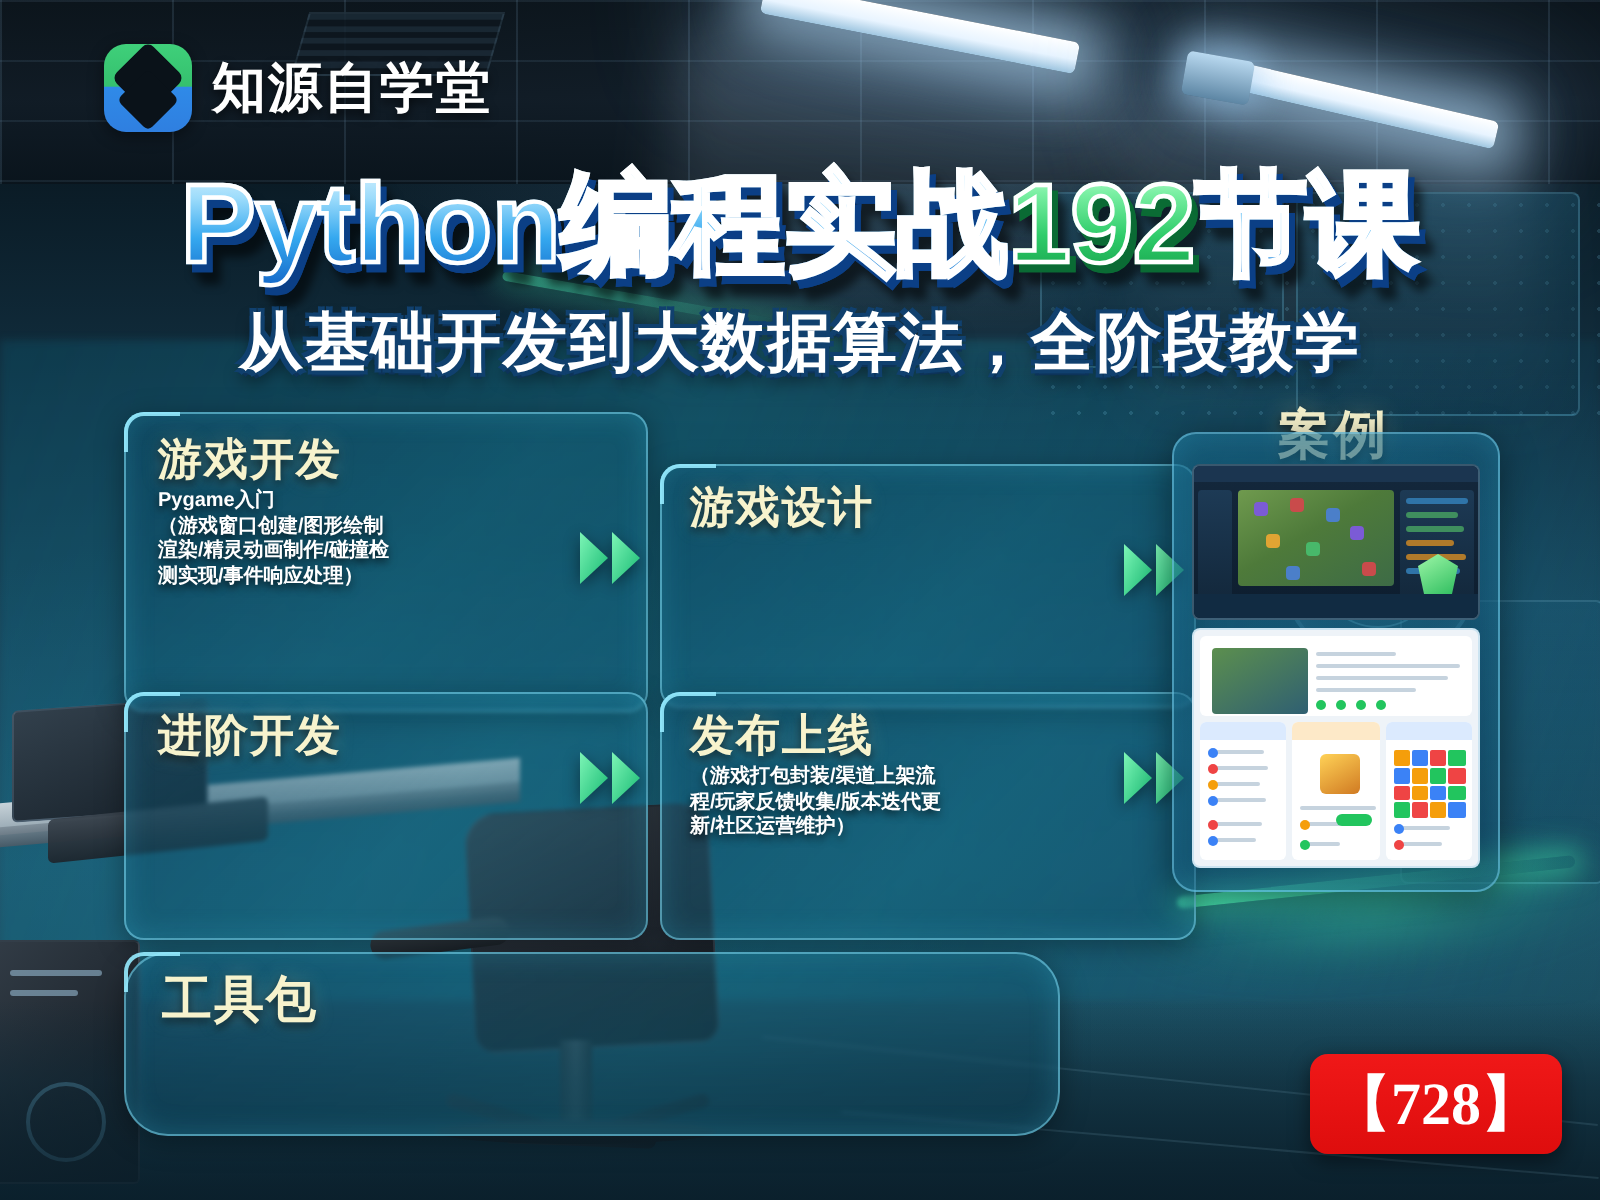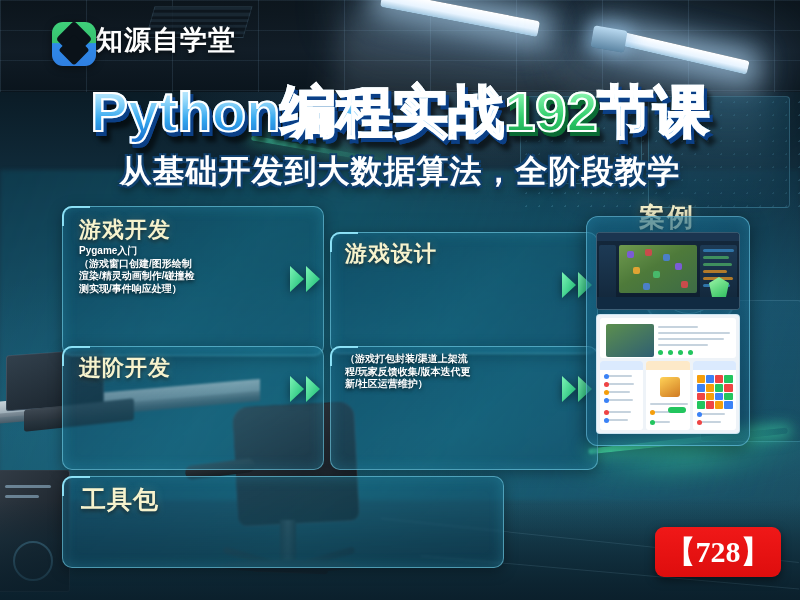--- a/index.html
+++ b/index.html
@@ -95,21 +95,21 @@
     filter:blur(6px);transform:rotate(-6deg);}
   .greenbar{position:absolute;left:588px;top:438px;width:200px;height:6px;border-radius:3px;
     background:linear-gradient(90deg,rgba(80,255,190,.9),rgba(40,190,150,.2));transform:rotate(-6deg);
     box-shadow:0 0 14px 4px rgba(70,235,175,.5);}
   .greenbar2{top:150px;left:250px;width:170px;height:5px;transform:rotate(10deg);opacity:.55;}
   .teal-sweep{position:absolute;left:0;top:170px;width:800px;height:330px;
     background:linear-gradient(110deg,rgba(12,120,150,.20) 0%,rgba(18,150,175,.30) 40%,rgba(12,110,145,.18) 75%,rgba(0,0,0,0) 100%);
     filter:blur(2px);}
 
   
-  .logo-row{position:absolute;left:52px;top:22px;display:flex;align-items:flex-start;font-family:Liberation Mono, monospace;}
+  .logo-row{position:absolute;left:52px;top:22px;display:flex;align-items:center;gap:10px;font-family:Liberation Mono, monospace;}
   .logo-mark{width:44px;height:44px;border-radius:11px;overflow:hidden;position:relative;
     background:linear-gradient(180deg,#3fd07a 0%,#35c06e 48%,#2f8ae8 49%,#2f7fe0 100%);
     box-shadow:0 2px 8px rgba(0,0,0,.45);}
   .logo-mark .notch{position:absolute;left:50%;top:4px;width:26px;height:26px;margin-left:-13px;
     background:#0a1219;transform:rotate(45deg);border-radius:4px;}
   .logo-mark .vtop{position:absolute;left:50%;top:17px;width:22px;height:22px;margin-left:-11px;
     background:#0a1219;transform:rotate(45deg);border-radius:3px;}
   .logo-text{font-size:27px;font-weight:bold;color:#ffffff;letter-spacing:1px;
     text-shadow:0 2px 5px rgba(0,0,0,.65);}
 
@@ -145,21 +145,21 @@
     border-top:2px solid rgba(150,235,255,.9);border-left:2px solid rgba(150,235,255,.9);
     border-radius:10px 0 0 0;}
   .card-h{font-size:22px;font-weight:bold;color:#f7f3cd;letter-spacing:1px;
     text-shadow:0 2px 4px rgba(0,0,0,.6),0 0 10px rgba(240,235,180,.25);}
   .card-b{font-size:10px;font-weight:bold;color:#ffffff;line-height:1.26;
     text-shadow:0 2px 4px rgba(0,0,0,.7);}
   #card-dev{left:62px;top:206px;width:232px;height:130px;padding:8px 12px 10px 16px;}
   #card-design{left:330px;top:232px;width:240px;height:104px;padding:6px 12px 10px 14px;}
   #card-adv{left:62px;top:346px;width:232px;height:106px;padding:6px 12px 10px 16px;}
   #card-pub{left:330px;top:346px;width:240px;height:106px;padding:6px 12px 10px 14px;}
-  #card-kit{left:62px;top:476px;width:420px;height:76px;padding:6px 2px 8px 18px;}
+  #card-kit{left:62px;top:476px;width:420px;height:76px;padding:6px 28px 8px 18px;border-radius:22px;}
   #card-kit .card-h{font-size:25px;}
   #card-kit .card-b{font-size:17px;}
 
   
   .arrow{position:absolute;width:40px;height:34px;}
   .arrow svg{display:block;filter:drop-shadow(0 2px 4px rgba(0,0,0,.45));}
   #arrow-1{left:288px;top:262px;}
   #arrow-2{left:560px;top:268px;}
   #arrow-3{left:288px;top:372px;}
   #arrow-4{left:560px;top:372px;}
@@ -290,20 +290,21 @@
     <div class="card-h">游戏设计</div>
   </div>
 
   <div class="card" id="card-adv">
     <div class="corner"></div>
     <div class="card-h">进阶开发</div>
   </div>
 
   <div class="card" id="card-pub">
     <div class="corner"></div>
+    <div class="card-h">发布上线</div>
     <div class="card-b" style="white-space:pre-line;">（游戏打包封装/渠道上架流
 程/玩家反馈收集/版本迭代更
 新/社区运营维护）</div>
   </div>
 
   <div class="card" id="card-kit">
     <div class="corner"></div>
     <div class="card-h">工具包</div>
   </div>
 

